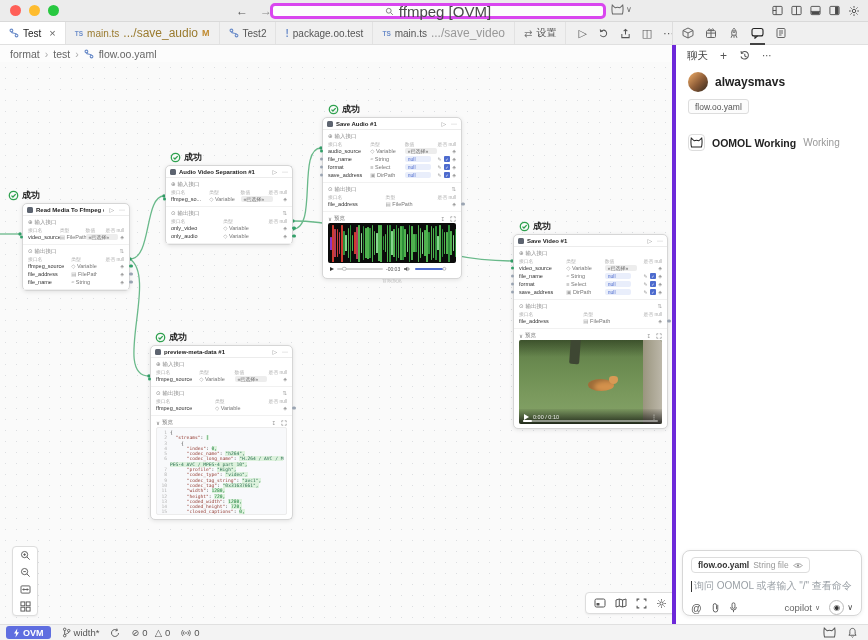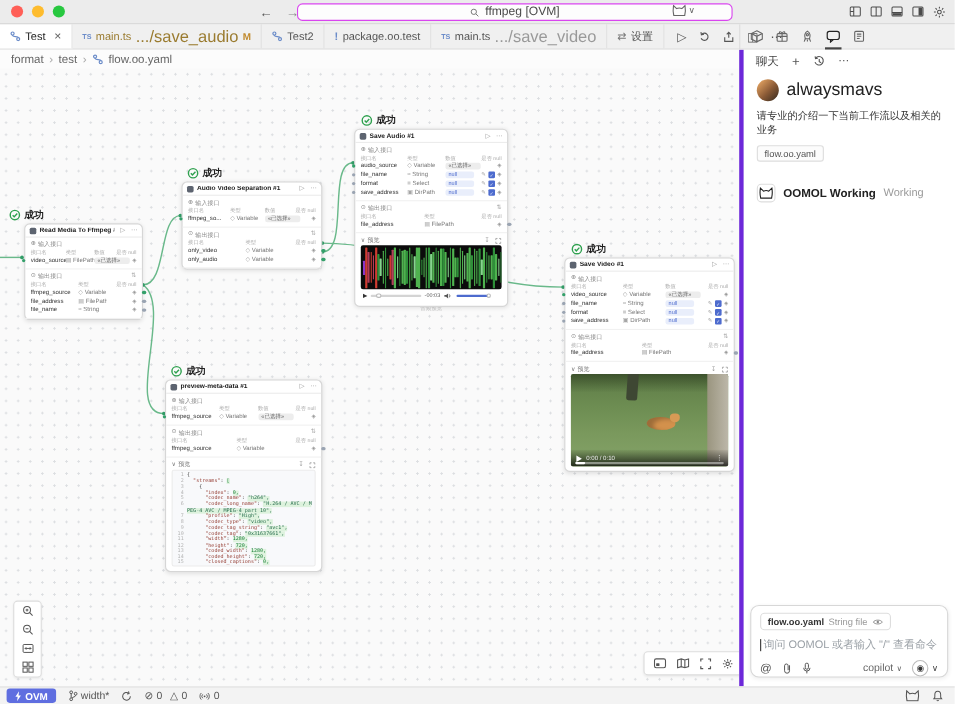--- a/index.html
+++ b/index.html
@@ -6,29 +6,29 @@
 html,body{width:868px;height:640px;overflow:hidden}
 body{position:relative;font-family:"Liberation Sans","DejaVu Sans",sans-serif;background:#fff;color:#333;font-size:11px}
 svg{display:block}
 
 .titlebar{position:absolute;top:0;left:0;right:0;height:22px;background:#ececec;border-bottom:1px solid #d9d9d9;display:flex;align-items:center;z-index:10}
 .lights{display:flex;gap:8px;padding-left:10px}
 .light{width:11px;height:11px;border-radius:50%}
 .l-close{background:#ff5f57}.l-min{background:#febc2e}.l-max{background:#28c840}
 .nav{position:absolute;left:236px;display:flex;gap:12px;color:#555;font-size:12px}
 .nav span{cursor:default}
-.searchbox{position:absolute;left:270px;top:3px;width:396px;height:16px;background:#fdfdfd;border:1px solid #d946ef;border-radius:5px;display:flex;align-items:center;justify-content:center;gap:5px;font-size:11px;color:#4a4a4a}
+.searchbox{position:absolute;left:270px;top:3px;width:336px;height:16px;background:#fdfdfd;border:3px solid #d946ef;border-radius:5px;display:flex;align-items:center;justify-content:center;gap:5px;font-size:15px;color:#4a4a4a}
 .titlecat{position:absolute;left:611px;top:4px;display:flex;align-items:center;gap:2px;color:#666;font-size:8px}
 .winicons{position:absolute;right:8px;display:flex;gap:8px;align-items:center;color:#4a4a4a}
 
 .tabbar{position:absolute;top:22px;left:0;right:0;height:23px;background:#f0f0f0;border-bottom:1px solid #e0e0e0;display:flex;z-index:9}
 #tabs{display:flex;height:100%}
 .tab{display:flex;align-items:center;gap:4px;padding:0 9px;border-right:1px solid #e2e2e2;font-size:10px;color:#555;white-space:nowrap;cursor:default}
 .tab.active{background:#fff;color:#222}
-.tab .tsub{color:#999;font-size:15px}
+.tab .tsub{color:#999;font-size:12px}
 .tab.modified .tlabel,.tab.modified .tsub{color:#9a7b2f}
 .tgit{color:#c08a2e;font-weight:bold;font-size:9px}
 .tclose{color:#666;margin-left:4px;font-size:11px}
 .tsico{font-size:6.5px;font-weight:bold;color:#7a8aa0}
 .exico{font-weight:bold;color:#b5483f}
 .tico{display:flex;align-items:center;color:#6b8cc9}
 #eacts{display:flex;align-items:center;gap:11px;padding:0 10px;color:#555;font-size:11px;margin-left:2px}
 .eact{display:flex;align-items:center;cursor:default}
 #ptabs{position:absolute;left:672px;top:0;height:23px;right:0;display:flex;align-items:center;gap:9px;padding-left:8px;border-left:1px solid #ddd}
 .ptab{height:100%;display:flex;align-items:center;padding:0 1px;border-bottom:2px solid transparent;color:#666}
@@ -111,21 +111,21 @@
 .mapctl{position:absolute;left:585px;top:530px;height:22px;background:#fff;border:1px solid #ddd;border-radius:4px;display:flex;align-items:center;gap:9px;padding:0 8px;z-index:4;box-shadow:0 1px 2px rgba(0,0,0,.06)}
 .mapctl span{display:flex;align-items:center;color:#555}
 
 .rightpanel{position:absolute;top:45px;left:672px;right:0;bottom:16px;background:#fff;border-left:4px solid #6d28d9;z-index:8}
 .phead{height:21px;display:flex;align-items:center;padding:0 11px;font-size:10.5px;color:#444}
 .phead .hic{margin-left:12px;color:#555;display:flex;align-items:center;font-size:12px}
 .phead .hic:first-of-type{margin-left:auto}
 .cmsg{padding:6px 12px 0}
 .crow{display:flex;align-items:center;gap:7px}
 .avatar{width:20px;height:20px;border-radius:50%;background:linear-gradient(135deg,#e0a060 10%,#8a5a36 55%,#32281e 100%)}
-.uname{font-weight:normal;font-size:16px;color:#222}
+.uname{font-weight:bold;font-size:12px;color:#222}
 .utext{margin-top:7px;font-size:9.3px;color:#333;line-height:13px}
 .uchip{display:inline-flex;align-items:center;margin-top:7px;height:15px;border:1px solid #ddd;border-radius:3px;padding:0 6px;font-size:8.5px;color:#555;background:#fcfcfc}
 .copilot{display:flex;align-items:center;gap:7px;margin-top:20px;padding:0 12px}
 .cpicon{width:17px;height:17px;border:1px solid #ddd;border-radius:4px;display:flex;align-items:center;justify-content:center;color:#222}
 .cpname{font-weight:bold;font-size:10.5px;color:#222}
 .cpstatus{font-size:10px;color:#999}
 
 .composer{position:absolute;left:6px;right:6px;bottom:8px;height:66px;border:1px solid #d7d7d7;border-radius:8px;background:#fff;box-shadow:0 1px 4px rgba(0,0,0,.07);padding:6px 8px}
 .fchip{display:inline-flex;align-items:center;gap:4px;height:16px;border:1px solid #ddd;border-radius:4px;padding:0 6px;font-size:8.5px;background:#fff}
 .fchip b{color:#333;font-weight:bold}
@@ -987,21 +987,20 @@
           <path d="M6.3,4 L6.3,6.6 L8.2,7.6"></path>
         </svg>
       </span>
     <span class="hic" style="font-size:10px">⋯</span>
   </div>
   <div class="cmsg">
     <div class="crow">
       <span class="avatar"></span>
       <span class="uname">alwaysmavs</span>
     </div>
-    <div class="utext">请专业的介绍一下当前工作流以及相关的业务</div>
     <span class="uchip">flow.oo.yaml</span>
   </div>
   <div class="copilot">
     <span class="cpicon">
         <svg viewBox="0 0 14 12" width="13" height="11" fill="none" stroke="currentColor" stroke-width="1.1">
           <path d="M1.6,11 C0.6,7 0.9,3.5 1.3,1.2 L4.4,4.1 C6,3.4 8,3.4 9.6,4.1 L12.7,1.2 C13.1,3.5 13.4,7 12.4,11 Z"></path>
         </svg>
       </span>
     <span class="cpname">OOMOL Working</span>
     <span class="cpstatus">Working</span>

